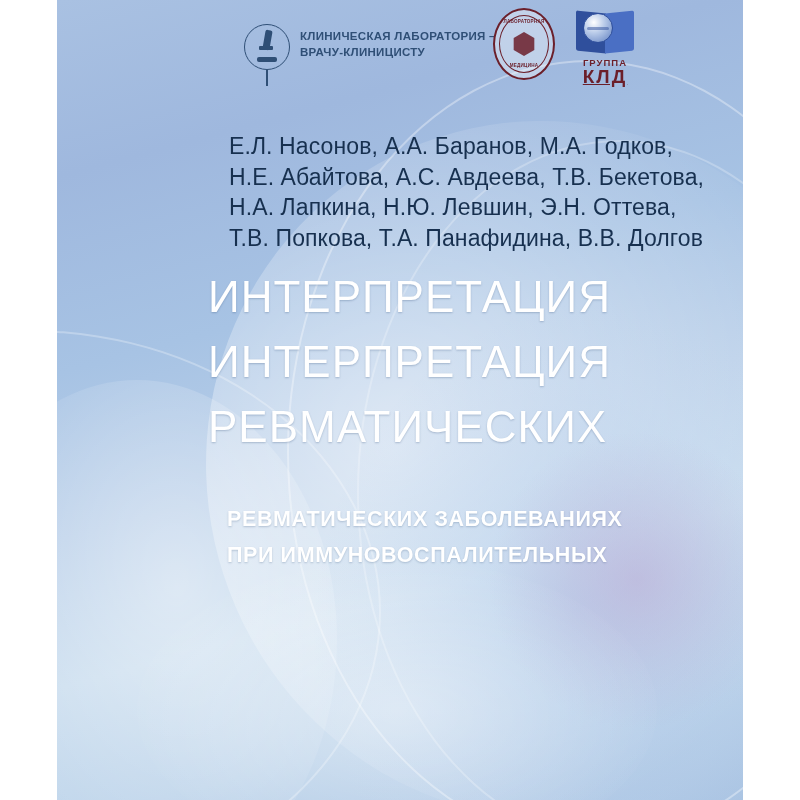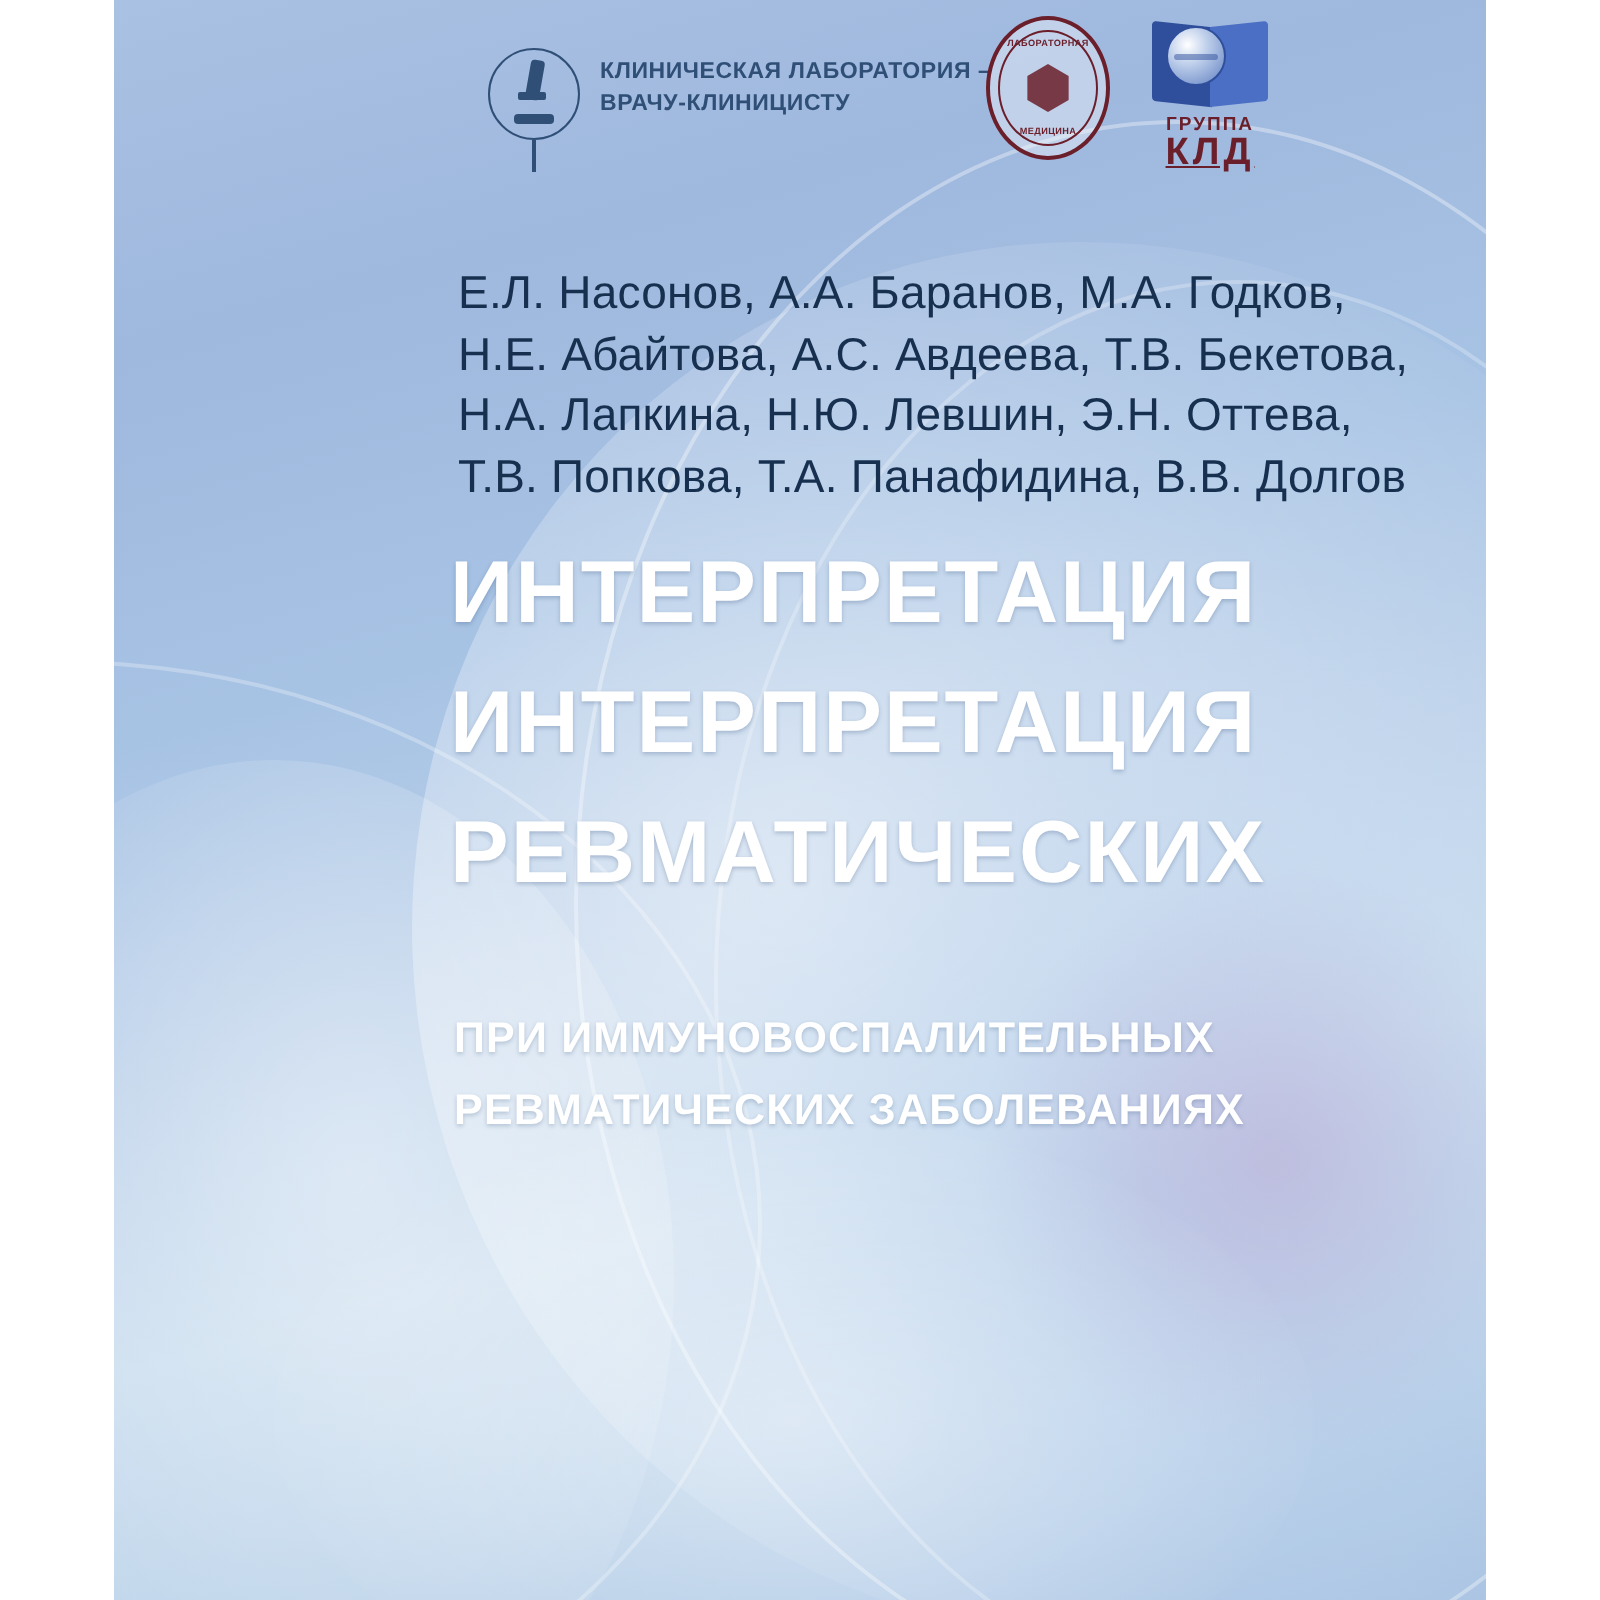--- a/index.html
+++ b/index.html
@@ -261,25 +261,25 @@
     font-size: 23px;
     line-height: 30.5px;
     font-weight: normal;
     letter-spacing: 0.1px;
   }
   .authors div { white-space: nowrap; }
 
   
   .title {
     position: absolute;
-    left: 168px;
+    left: 151px;
     top: 264px;
     width: 500px;
     color: #ffffff;
-    font-weight: bold;
+    font-weight: normal;
     font-size: 44px;
     line-height: 65px;
     letter-spacing: 1px;
     text-shadow: 0 1px 2px rgba(40,70,110,0.28);
   }
   .title div { white-space: nowrap; }
 
   .subtitle {
     position: absolute;
     left: 170px;
@@ -429,19 +429,19 @@
       <div>Т.В. Попкова, Т.А. Панафидина, В.В. Долгов</div>
     </div>
 
     <div class="title">
       <div>ИНТЕРПРЕТАЦИЯ</div>
       <div>ИНТЕРПРЕТАЦИЯ</div>
       <div>РЕВМАТИЧЕСКИХ</div>
     </div>
 
     <div class="subtitle">
+      <div>РЕВМАТИЧЕСКИХ ЗАБОЛЕВАНИЯХ</div>
       <div>ПРИ ИММУНОВОСПАЛИТЕЛЬНЫХ</div>
-      <div>РЕВМАТИЧЕСКИХ ЗАБОЛЕВАНИЯХ</div>
     </div>
 
 
   </div>
 </div>
 
 </body></html>

